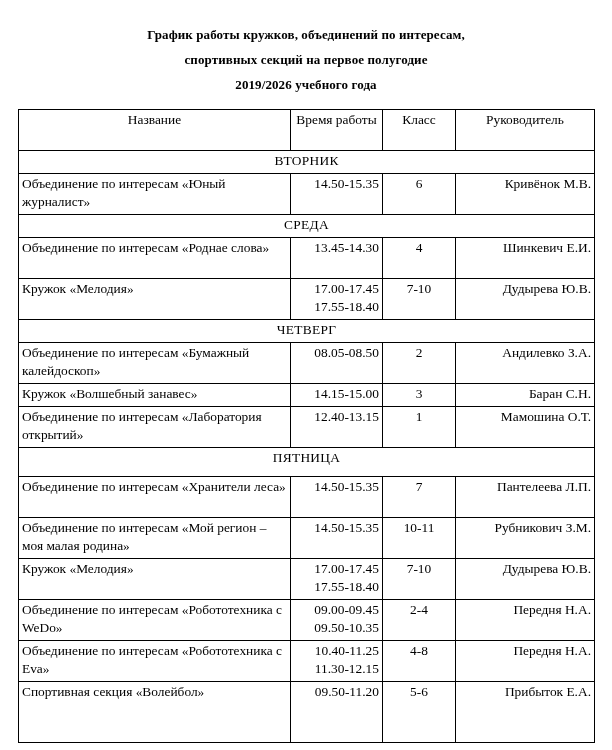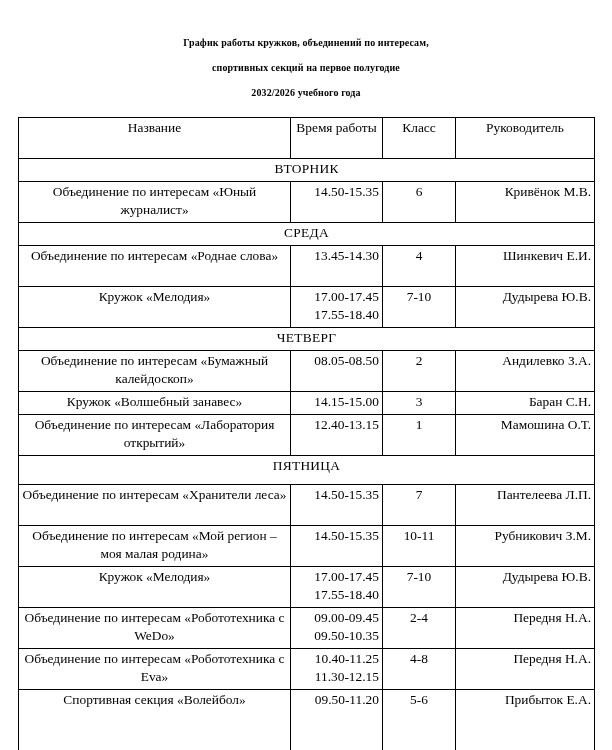--- a/index.html
+++ b/index.html
@@ -16,24 +16,24 @@
   }
   .page {
     position: relative;
     width: 612px;
     height: 750px;
     box-sizing: border-box;
   }
   .doc-title {
     text-align: center;
     font-weight: bold;
-    font-size: 10px;
+    font-size: 13px;
     line-height: 25px;
     padding-top: 18px;
-    margin: 12px auto;
+    margin: 4px auto;
     width: 470px;
     letter-spacing: 0.1px;
   }
   .doc-title .tline { display: block; }
 
   table.schedule {
     border-collapse: collapse;
     table-layout: fixed;
     margin-left: 18px;
     margin-top: 12px;
@@ -64,38 +64,38 @@
     font-weight: bold;
     height: 20px;
     letter-spacing: 0.3px;
     vertical-align: middle;
     padding-top: 0;
     padding-bottom: 0;
     margin-top: 44px;
   }
   td.day-band.tall { height: 26px; }
 
-  td.cell-name  { text-align: center; }
+  td.cell-name  { text-align: left; }
   td.cell-time  { text-align: right; white-space: pre-line; }
   td.cell-class { text-align: center; }
   td.cell-lead  { text-align: right; }
 
   tr.r-1line td { height: 20px; margin-top: 15px; }
   tr.r-2line td { height: 38px; }
   tr.r-last td  { height: 58px; }
 </style>
 </head>
 <body>
 
 <div class="page">
 
   <div class="doc-title">
     <span class="tline">График работы кружков, объединений по интересам,</span>
     <span class="tline">спортивных секций на первое полугодие</span>
-    <span class="tline">2032/2026 учебного года</span>
+    <span class="tline">2019/2026 учебного года</span>
   </div>
 
   <table class="schedule">
     <colgroup>
       <col class="c-name">
       <col class="c-time">
       <col class="c-class">
       <col class="c-head">
     </colgroup>
     <thead>

